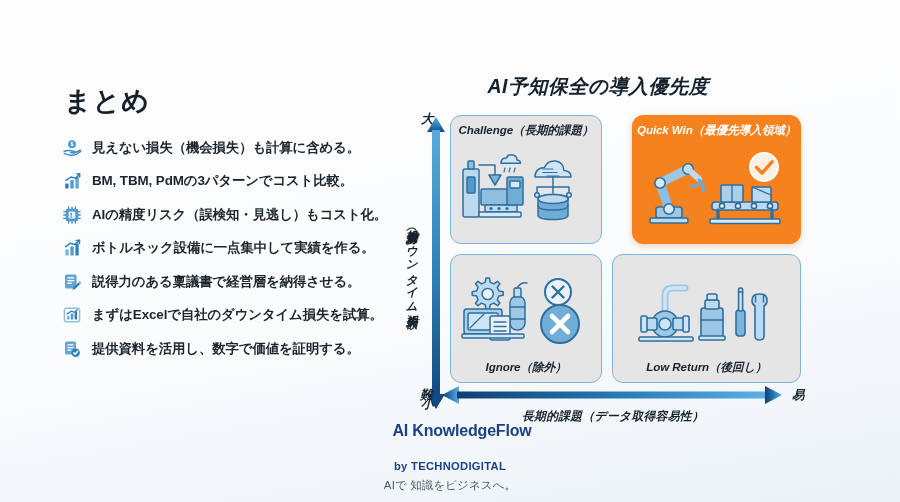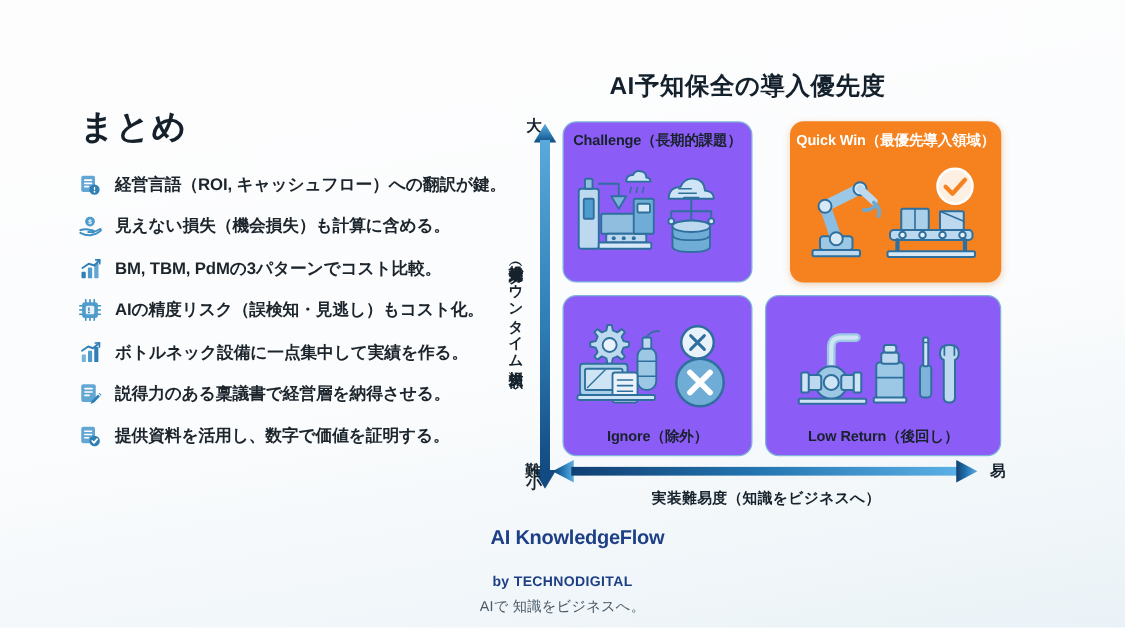--- a/index.html
+++ b/index.html
@@ -51,23 +51,24 @@
     font-weight: 700;
     color: #1c242c;
     white-space: nowrap;
     letter-spacing: -0.1px;
   }
 
   
   #chart-area {
     position: absolute;
     left: 398px;
-    top: 55px;
+    top: 73px;
     width: 420px;
     height: 355px;
+    font-style: italic;
   }
   #chart-title {
     position: absolute;
     left: 0;
     top: 0;
     width: 400px;
     text-align: center;
     font-size: 19.5px;
     font-weight: 700;
     color: #14202b;
@@ -130,21 +131,21 @@
   .quad {
     border-radius: 11px;
     position: relative;
     display: flex;
     flex-direction: column;
     align-items: center;
     box-sizing: border-box;
     padding: 7px 4px;
   }
   .quad-blue {
-    background: #8b5cf6;
+    background: #e5e5e5;
     border: 1.4px solid #7fb4da;
   }
   .quad-orange {
     background: #f5821f;
     border: 1.4px solid #f5821f;
     box-shadow: 0 2px 6px rgba(200,110,20,0.28);
     margin-left: 20px;
   }
   .quad-label {
     font-size: 11.6px;
@@ -227,34 +228,20 @@
 </style>
 </head>
 <body>
 
 <div id="left-panel">
 
   <h1 id="summary-heading">まとめ</h1>
 
   <div>
 
-    <div class="bullet-row">
-      <span class="bullet-icon">
-        <svg width="20" height="20" viewBox="0 0 20 20">
-          <rect x="3" y="2.5" width="11" height="13" rx="1.6" fill="#63a6d4"></rect>
-          <rect x="5.2" y="5.4" width="6.6" height="1.3" rx="0.6" fill="#fff"></rect>
-          <rect x="5.2" y="8" width="6.6" height="1.3" rx="0.6" fill="#fff"></rect>
-          <rect x="5.2" y="10.6" width="4.2" height="1.3" rx="0.6" fill="#fff"></rect>
-          <circle cx="13.6" cy="13.7" r="4.1" fill="#2f7fb5"></circle>
-          <rect x="13.1" y="11.4" width="1" height="2.6" rx="0.5" fill="#fff"></rect>
-          <circle cx="13.6" cy="15.4" r="0.72" fill="#fff"></circle>
-        </svg>
-      </span>
-      <span class="bullet-text">経営言語（ROI, キャッシュフロー）への翻訳が鍵。</span>
-    </div>
 
     <div class="bullet-row">
       <span class="bullet-icon">
         <svg width="20" height="20" viewBox="0 0 20 20">
           <circle cx="10" cy="6.2" r="3.9" fill="#4e9bcd"></circle>
           <text x="10" y="8.4" font-size="5.2" font-family="Liberation Sans, sans-serif" font-weight="700" fill="#fff" text-anchor="middle">$</text>
           <path d="M2.2 13.2 C4.6 12.3 6.6 12.2 8.4 12.6 L12.4 13.4 C13.5 13.6 13.3 15 12.2 14.9 L8.6 14.6" stroke="#3d8fc4" stroke-width="1.5" fill="none" stroke-linecap="round"></path>
           <path d="M12.1 14.8 C14.4 14.2 16.2 13.3 17.6 12.4 C18.5 11.9 19.2 13 18.4 13.7 C16.2 15.6 13.4 16.9 10.4 17.2 C7.6 17.4 4.8 16.6 2.2 15.3" stroke="#3d8fc4" stroke-width="1.5" fill="none" stroke-linecap="round"></path>
         </svg>
       </span>
@@ -320,20 +307,32 @@
           <rect x="5.3" y="5.2" width="7" height="1.3" rx="0.6" fill="#fff"></rect>
           <rect x="5.3" y="7.9" width="7" height="1.3" rx="0.6" fill="#fff"></rect>
           <rect x="5.3" y="10.6" width="4.6" height="1.3" rx="0.6" fill="#fff"></rect>
           <path d="M17.6 9.3 L11.4 15.5 L10.4 18.1 L13 17.1 L19.2 10.9 Z" fill="#2f7fb5"></path>
           <path d="M16.7 10.2 L18.3 11.8" stroke="#e9f2fa" stroke-width="1" stroke-linecap="round"></path>
         </svg>
       </span>
       <span class="bullet-text">説得力のある稟議書で経営層を納得させる。</span>
     </div>
 
+    <div class="bullet-row">
+      <span class="bullet-icon">
+        <svg width="20" height="20" viewBox="0 0 20 20">
+          <rect x="2.4" y="3.2" width="15.2" height="13.6" rx="2" fill="none" stroke="#8fbedf" stroke-width="1.4"></rect>
+          <rect x="5" y="10.8" width="2.5" height="3.8" rx="0.6" fill="#76b2d9"></rect>
+          <rect x="8.8" y="8.6" width="2.5" height="6" rx="0.6" fill="#4e9bcd"></rect>
+          <rect x="12.6" y="6.4" width="2.5" height="8.2" rx="0.6" fill="#2f7fb5"></rect>
+          <path d="M5.2 8.8 L9.2 6.2 L12.2 7.2 L15.4 4.8" stroke="#2f7fb5" stroke-width="1.3" fill="none" stroke-linecap="round" stroke-linejoin="round"></path>
+        </svg>
+      </span>
+      <span class="bullet-text">まずはExcelで自社のダウンタイム損失を試算。</span>
+    </div>
 
     <div class="bullet-row">
       <span class="bullet-icon">
         <svg width="20" height="20" viewBox="0 0 20 20">
           <rect x="3" y="2.4" width="11" height="13.2" rx="1.6" fill="#63a6d4"></rect>
           <rect x="5.2" y="5.3" width="6.6" height="1.3" rx="0.6" fill="#fff"></rect>
           <rect x="5.2" y="7.9" width="6.6" height="1.3" rx="0.6" fill="#fff"></rect>
           <rect x="5.2" y="10.5" width="4.2" height="1.3" rx="0.6" fill="#fff"></rect>
           <circle cx="13.7" cy="13.8" r="4.2" fill="#2f7fb5"></circle>
           <path d="M11.8 13.8 L13.2 15.3 L15.7 12.3" stroke="#fff" stroke-width="1.4" fill="none" stroke-linecap="round" stroke-linejoin="round"></path>
@@ -543,21 +542,21 @@
         <linearGradient id="xGrad" x1="0" y1="0" x2="1" y2="0">
           <stop offset="0%" stop-color="#103f72"></stop>
           <stop offset="45%" stop-color="#2272ad"></stop>
           <stop offset="100%" stop-color="#5bb0e5"></stop>
         </linearGradient>
       </defs>
       <polygon points="0,10 17,1 17,19" fill="url(#xGrad)"></polygon>
       <rect x="15" y="6.5" width="310" height="7" fill="url(#xGrad)"></rect>
       <polygon points="340,10 323,1 323,19" fill="url(#xGrad)"></polygon>
     </svg>
-    <div id="x-axis-title">実装難易度（知識をビジネスへ）</div>
+    <div id="x-axis-title">長期的課題（データ取得容易性）</div>
   </div>
 
 </div>
 
 <div id="footer">
   <div id="brand-name">AI KnowledgeFlow</div>
   <div id="brand-by">by TECHNODIGITAL</div>
   <div id="brand-tagline">AIで 知識をビジネスへ。</div>
 </div>
 

